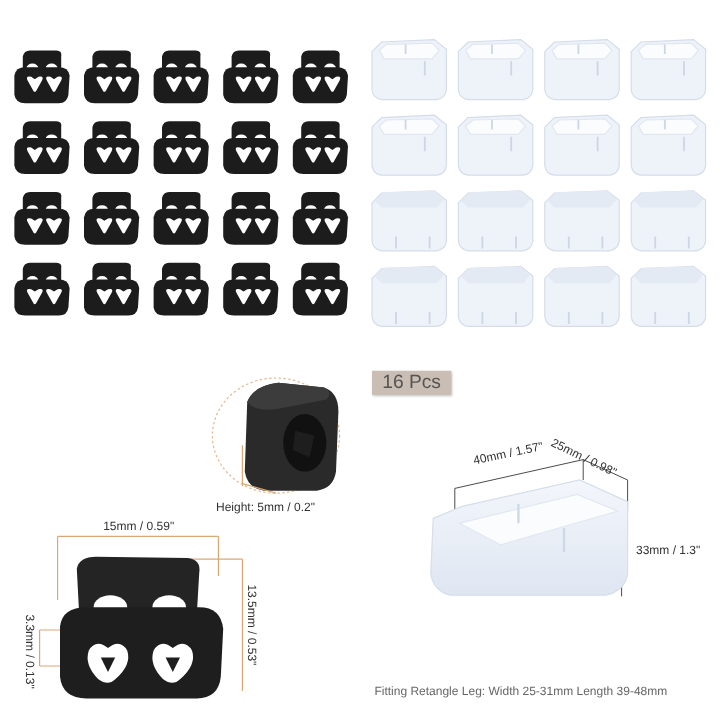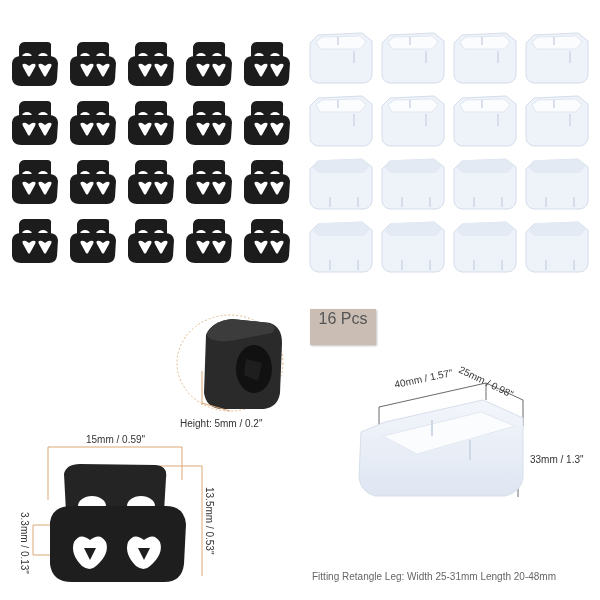--- a/index.html
+++ b/index.html
@@ -9,21 +9,21 @@
   .grid-black { position: absolute; left: 6px; top: 36px; width: 292px; height: 236px;
     display: grid; grid-template-columns: repeat(5, 58px); grid-template-rows: repeat(4, 59px); }
   .stopper { position: relative; width: 58px; height: 59px; }
   .stopper svg { position: absolute; left: 3px; top: 3px; }
 
   .grid-clear { position: absolute; left: 306px; top: 24px; width: 290px; height: 256px;
     display: grid; grid-template-columns: repeat(4, 72px); grid-template-rows: repeat(4, 63px); }
   .cap { position: relative; width: 72px; height: 63px; }
   .cap svg { position: absolute; left: 2px; top: 3px; }
 
-  .pcs-badge { position: absolute; left: 310px; top: 309px; width: 66px; height: 36px;
+  .pcs-badge { position: absolute; left: 310px; top: 309px; width: 66px; height: 20px;
     background: #c9bdb4; color: #555; font-size: 16px; line-height: 20px; text-align: center;
     box-shadow: 1px 1px 2px rgba(0,0,0,0.25); }
 
   .label { position: absolute; font-size: 10px; color: #333; white-space: nowrap; }
   .rot-90 { transform-origin: left top; }
 </style>
 </head>
 <body>
 
 <div class="grid-black" id="gridBlack">
@@ -422,13 +422,13 @@
     <path d="M6 72 L30 62 L128 40 L168 58 L168 118 Q166 132 150 136 L20 136 Q6 132 4 118 Z" fill="url(#capg)" stroke="#d6deeb" stroke-width="1"></path>
     <path d="M28 76 L126 52 L160 66 L62 94 Z" fill="#fbfcfe" stroke="#e2e8f2"></path>
     <line x1="77" y1="60" x2="77" y2="76" stroke="#cfd8e6" stroke-width="2"></line>
     <line x1="115" y1="80" x2="115" y2="100" stroke="#cfd8e6" stroke-width="2"></line>
   </svg>
 </div>
 <div class="label" style="left:394px;top:373px;transform:rotate(-12deg);">40mm / 1.57"</div>
 <div class="label" style="left:462px;top:364px;transform:rotate(26deg);transform-origin:left top;">25mm / 0.98"</div>
 <div class="label" style="left:530px;top:454px;">33mm / 1.3"</div>
 
-<div class="label" style="left:312px;top:571px;color:#666;">Fitting Retangle Leg: Width 25-31mm Length 20-48mm</div>
+<div class="label" style="left:312px;top:571px;color:#666;">Fitting Retangle Leg: Width 25-31mm Length 39-48mm</div>
 
 </body></html>

